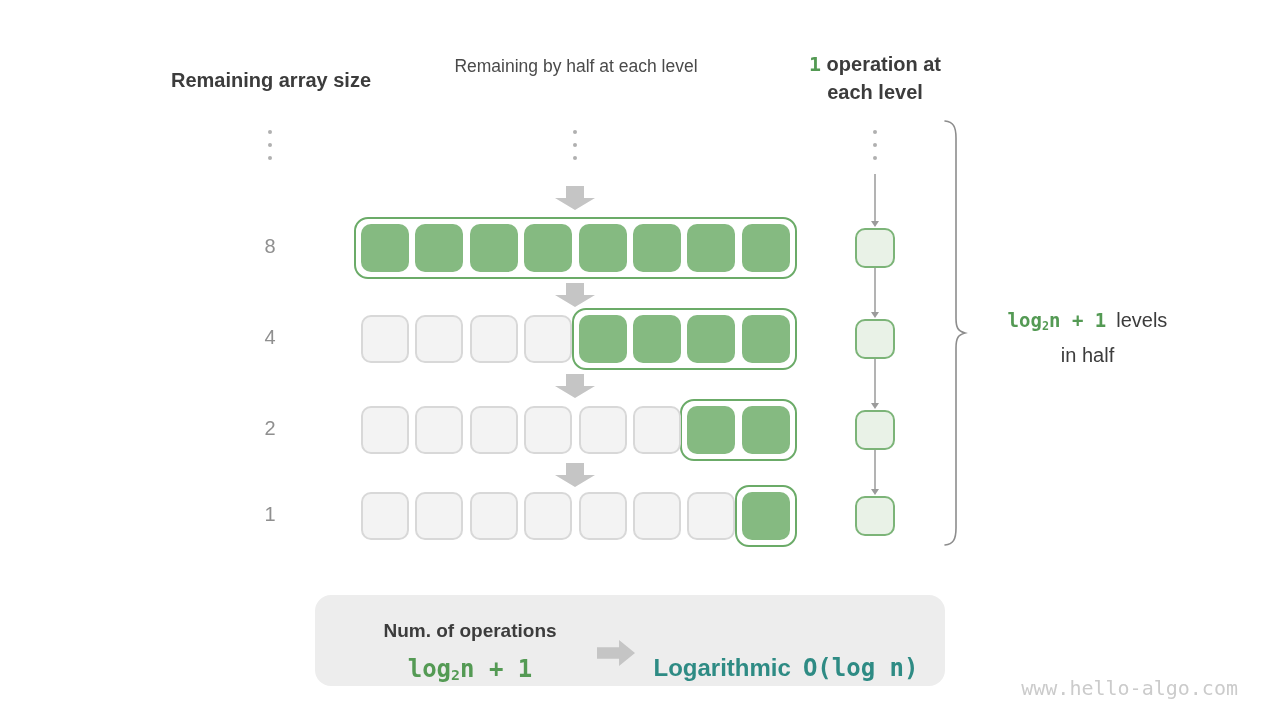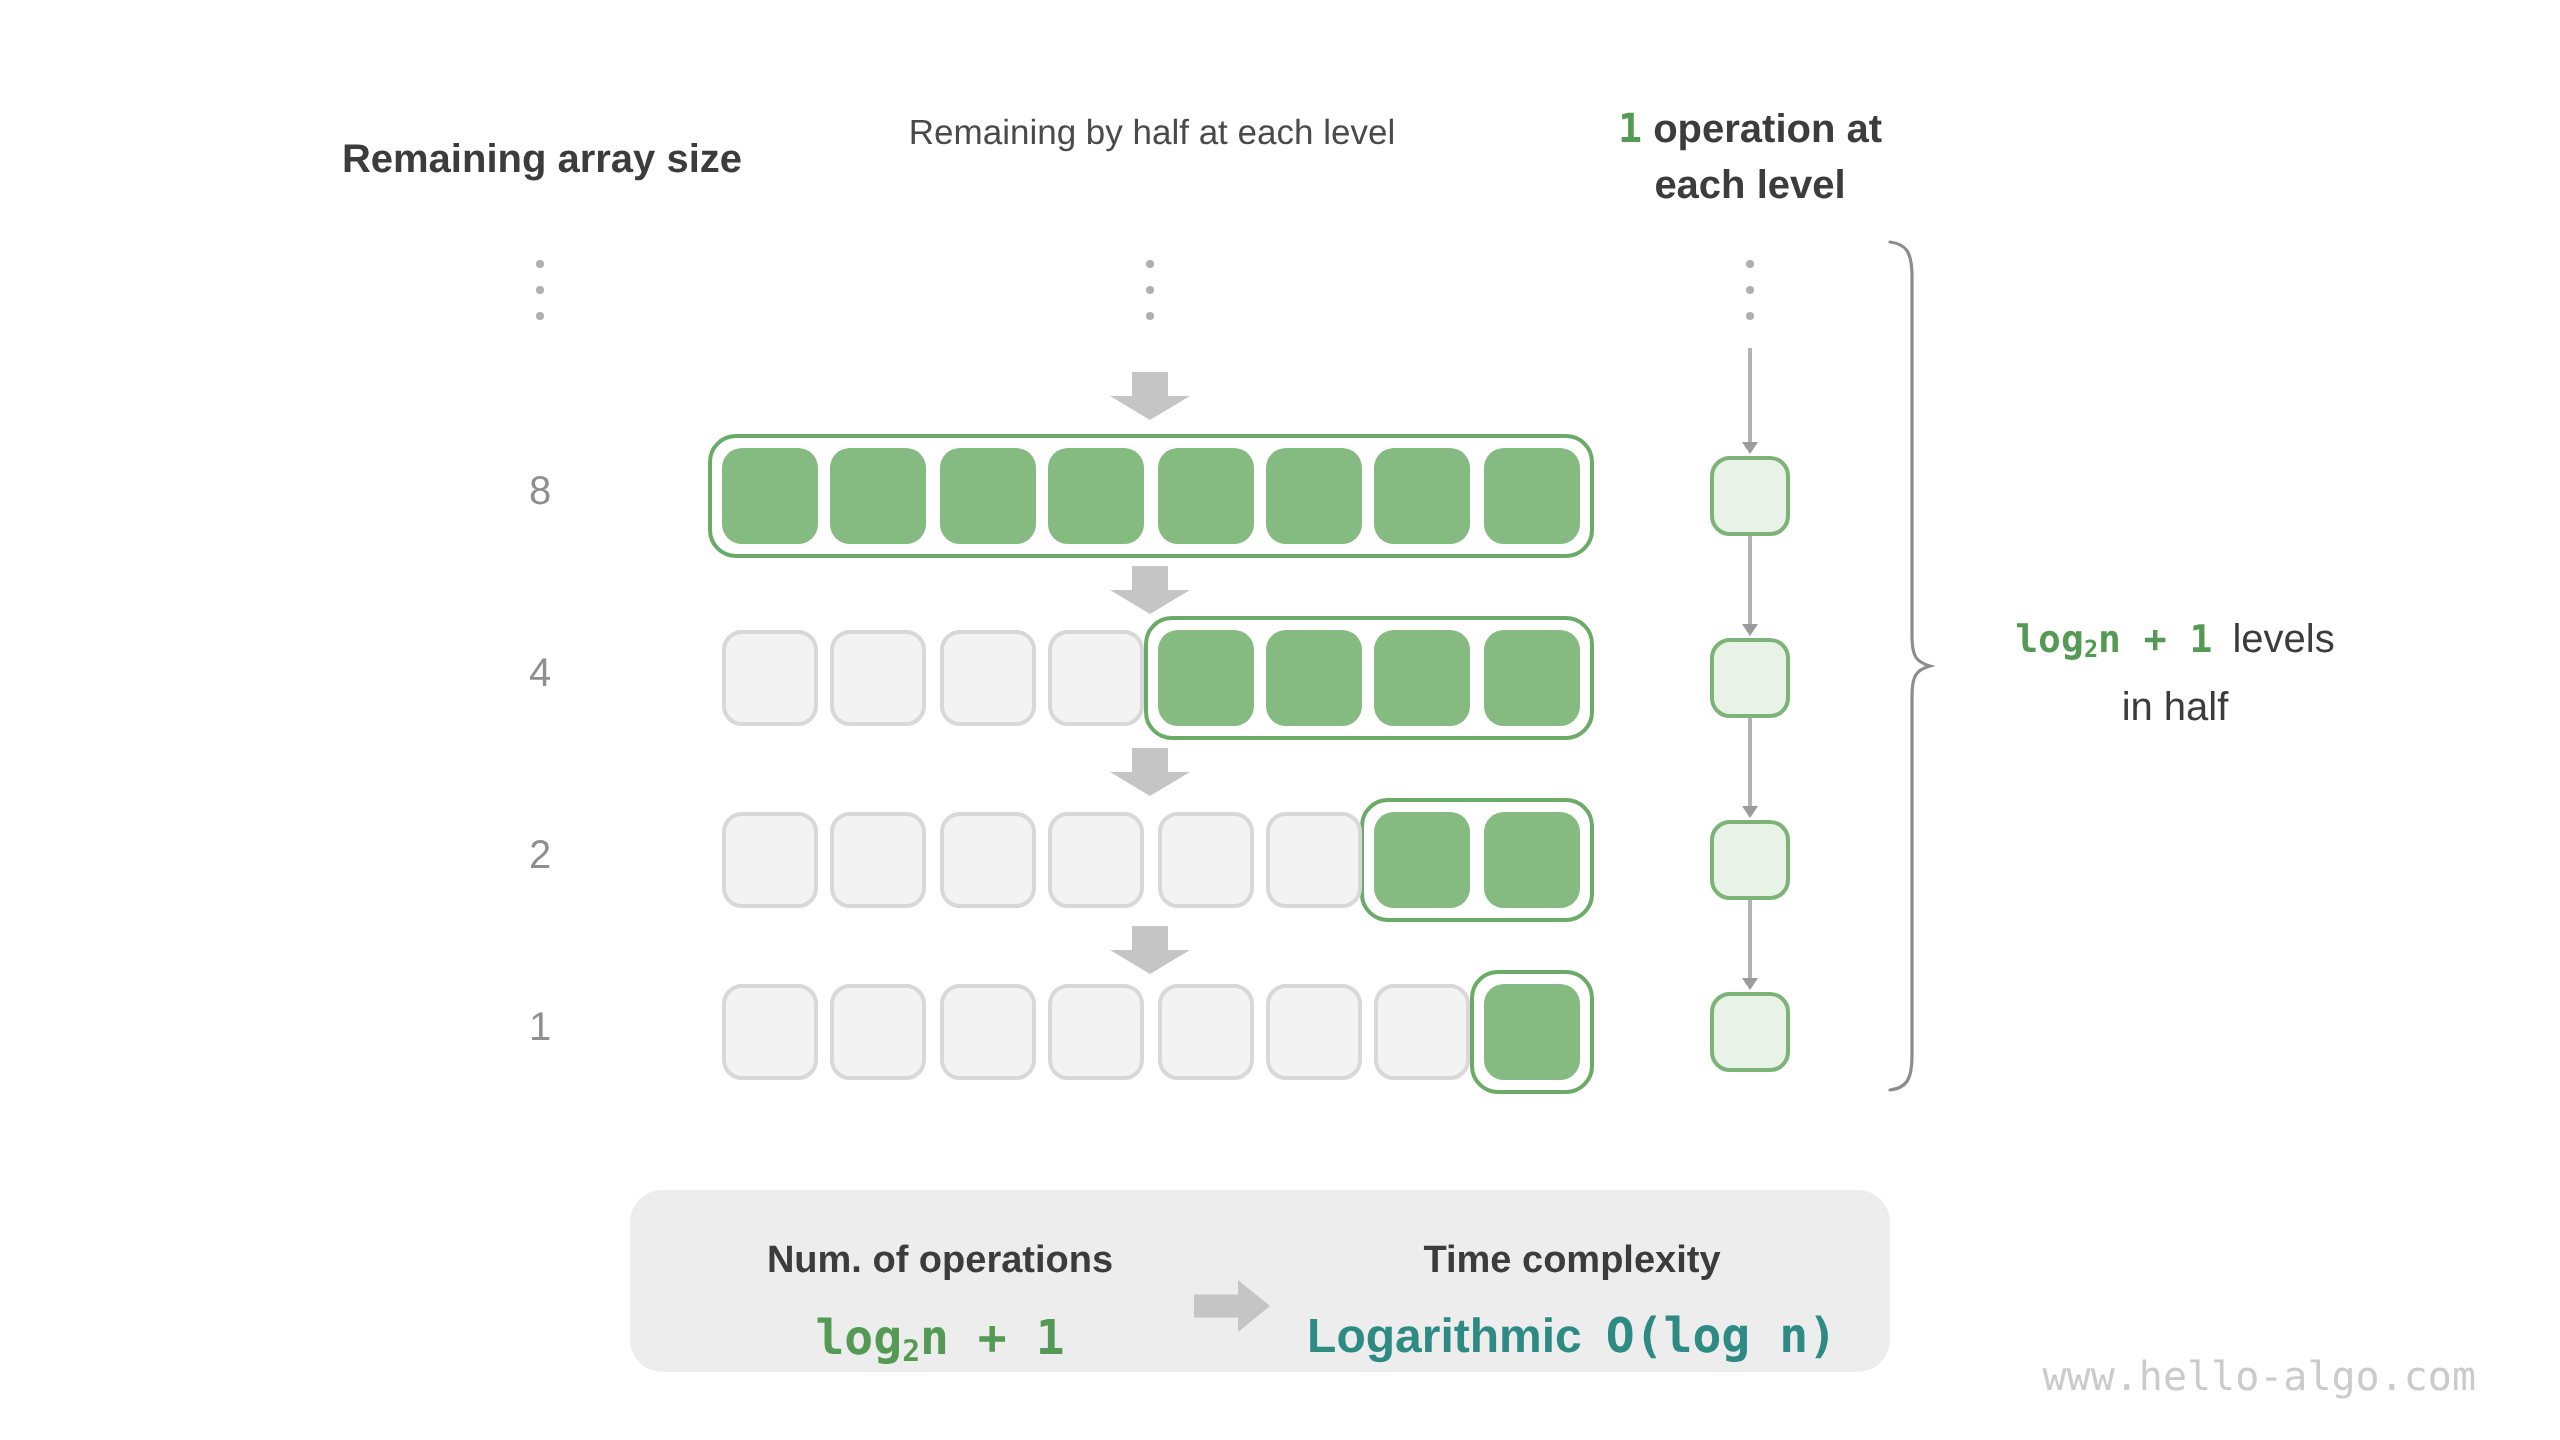--- a/index.html
+++ b/index.html
@@ -142,20 +142,19 @@
     <div>
       <span class="mono green bold" style="font-size:19px;"><span>log</span><sub>2</sub><span>n + 1</span></span><span style="margin-left:10px;">levels</span>
     </div>
     <div>in half</div>
   </div>
 
   <div class="sumbox">
     <div class="sumtitle" style="left:20px; top:25px; width:270px;">Num. of operations</div>
     <div class="sumval mono green bold" style="left:20px; top:60px; width:270px;"><span>log</span><sub>2</sub><span>n + 1</span></div>
     <div class="right-arrow" style="left:282px; top:45px;"></div>
-    <div class="sumtitle" style="left:330px; top:25px; width:282px;">Time complexity</div>
     <div class="sumval" style="left:330px; top:59px; width:282px;">
       <span class="teal bold">Logarithmic</span><span class="mono teal bold" style="margin-left:12px;">O(log n)</span>
     </div>
   </div>
 
   <div class="wm mono">www.hello-algo.com</div>
 </div>
 
 </body></html>

